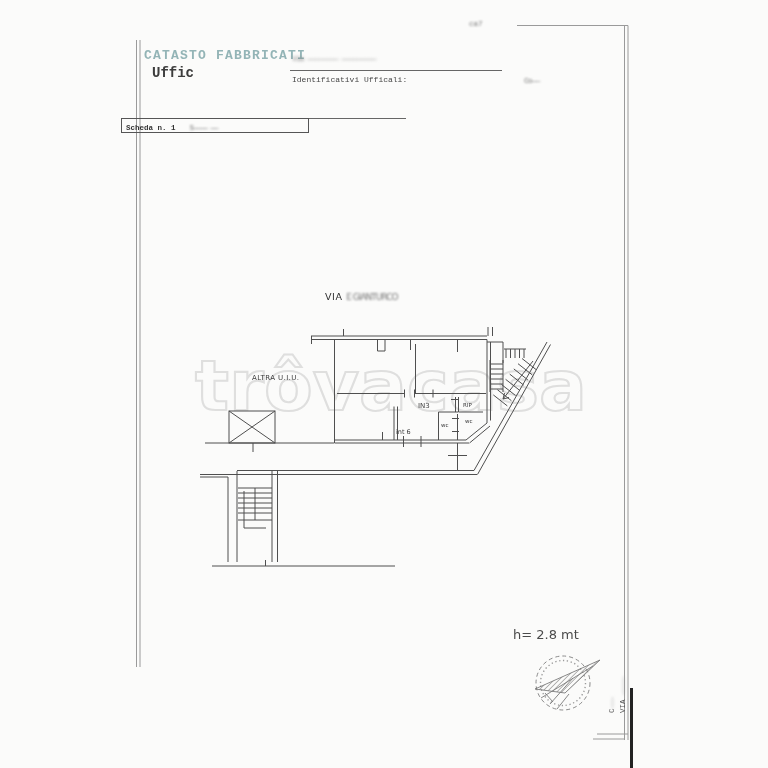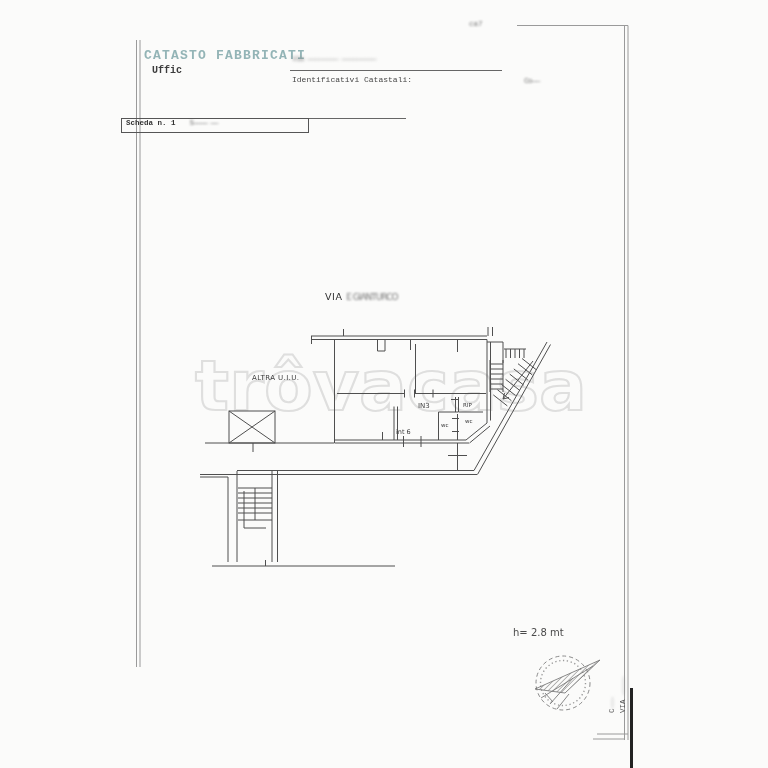--- a/index.html
+++ b/index.html
@@ -10,38 +10,38 @@
     color:#444;
   }
   .abs{position:absolute;}
   .mono{font-family:"Liberation Mono","DejaVu Sans Mono",monospace;}
   .soft{filter:blur(.35px);}
   .redact{filter:blur(1.5px);color:#8a8a8a;letter-spacing:-1px;}
   .redact2{filter:blur(1.2px);color:#777;letter-spacing:-1px;}
 
   .registry-title{left:144px;top:48px;font-size:13px;font-weight:bold;
     letter-spacing:1.2px;color:#93b4b6;filter:blur(.55px);}
-  .office{left:152px;top:65px;font-size:10px;font-weight:bold;color:#3c3c3c;}
+  .office{left:152px;top:65px;font-size:14px;font-weight:bold;color:#3c3c3c;}
   .addr{left:292px;top:54px;font-size:8px;width:220px;white-space:nowrap;}
   .addr-rule{left:290px;top:70px;width:212px;border-top:1px solid #666;height:0;}
   .idents{left:292px;top:75px;font-size:8px;color:#474747;}
   .idents .u{}
   .comune{left:524px;top:76px;font-size:8px;}
   .pagemark{left:469px;top:20px;font-size:7.5px;color:#777;filter:blur(1px);}
 
   .scheda-box{left:121px;top:118px;width:188px;height:15px;border:1px solid #555;
-    display:flex;align-items:flex-start;gap:14px;padding-left:4px;box-sizing:border-box;}
+    display:flex;align-items:flex-end;gap:14px;padding-left:4px;box-sizing:border-box;}
   .scheda-label{font-size:7.5px;font-weight:bold;color:#333;white-space:nowrap;}
   .scheda-redact{font-size:7.5px;}
   .scheda-ext{left:309px;top:118px;width:97px;border-top:1px solid #666;height:0;}
 
   .street{left:325px;top:291px;font-size:9.5px;color:#2f2f2f;letter-spacing:.6px;white-space:nowrap;}
   .street .redact2{font-size:9px;}
 
-  .hnote{left:513px;top:627px;font-size:10px;color:#4a4a4a;filter:blur(.3px);}
+  .hnote{left:513px;top:627px;font-size:13px;color:#4a4a4a;filter:blur(.3px);}
 
   .sidenote{left:560px;top:640px;width:120px;height:26px;
     transform:rotate(-90deg);font-size:7.5px;color:#555;line-height:11px;white-space:nowrap;}
   .sidenote .tail{filter:blur(1.4px);color:#999;letter-spacing:-1px;}
 
   svg{display:block;}
   .plan-svg{left:0;top:0;}
   .logo-svg{left:523px;top:646px;}
 </style>
 </head>
@@ -125,21 +125,21 @@
     <text x="465" y="423" font-size="5.5">wc</text>
     <text x="396" y="434" font-size="6.5">int 6</text>
   </g>
 </svg>
 
 <div class="abs mono registry-title">CATASTO FABBRICATI</div>
 <div class="abs mono office soft">Uffic</div>
 
 <div class="abs mono addr redact">Via ———————— —————————</div>
 <div class="abs addr-rule"></div>
-<div class="abs mono idents soft"><span>Identificativi Catast</span><span class="u">ali:</span></div>
+<div class="abs mono idents soft"><span>Identificativi Uffic</span><span class="u">ali:</span></div>
 <div class="abs mono comune redact2">Co——</div>
 <div class="abs mono pagemark">ca7</div>
 
 <div class="abs scheda-box">
   <span class="mono scheda-label soft">Scheda n. 1</span>
   <span class="mono scheda-redact redact2">S———— ——</span>
 </div>
 <div class="abs scheda-ext"></div>
 
 <div class="abs street"><span>VIA</span> <span class="redact2">E GIANTURCO</span></div>

